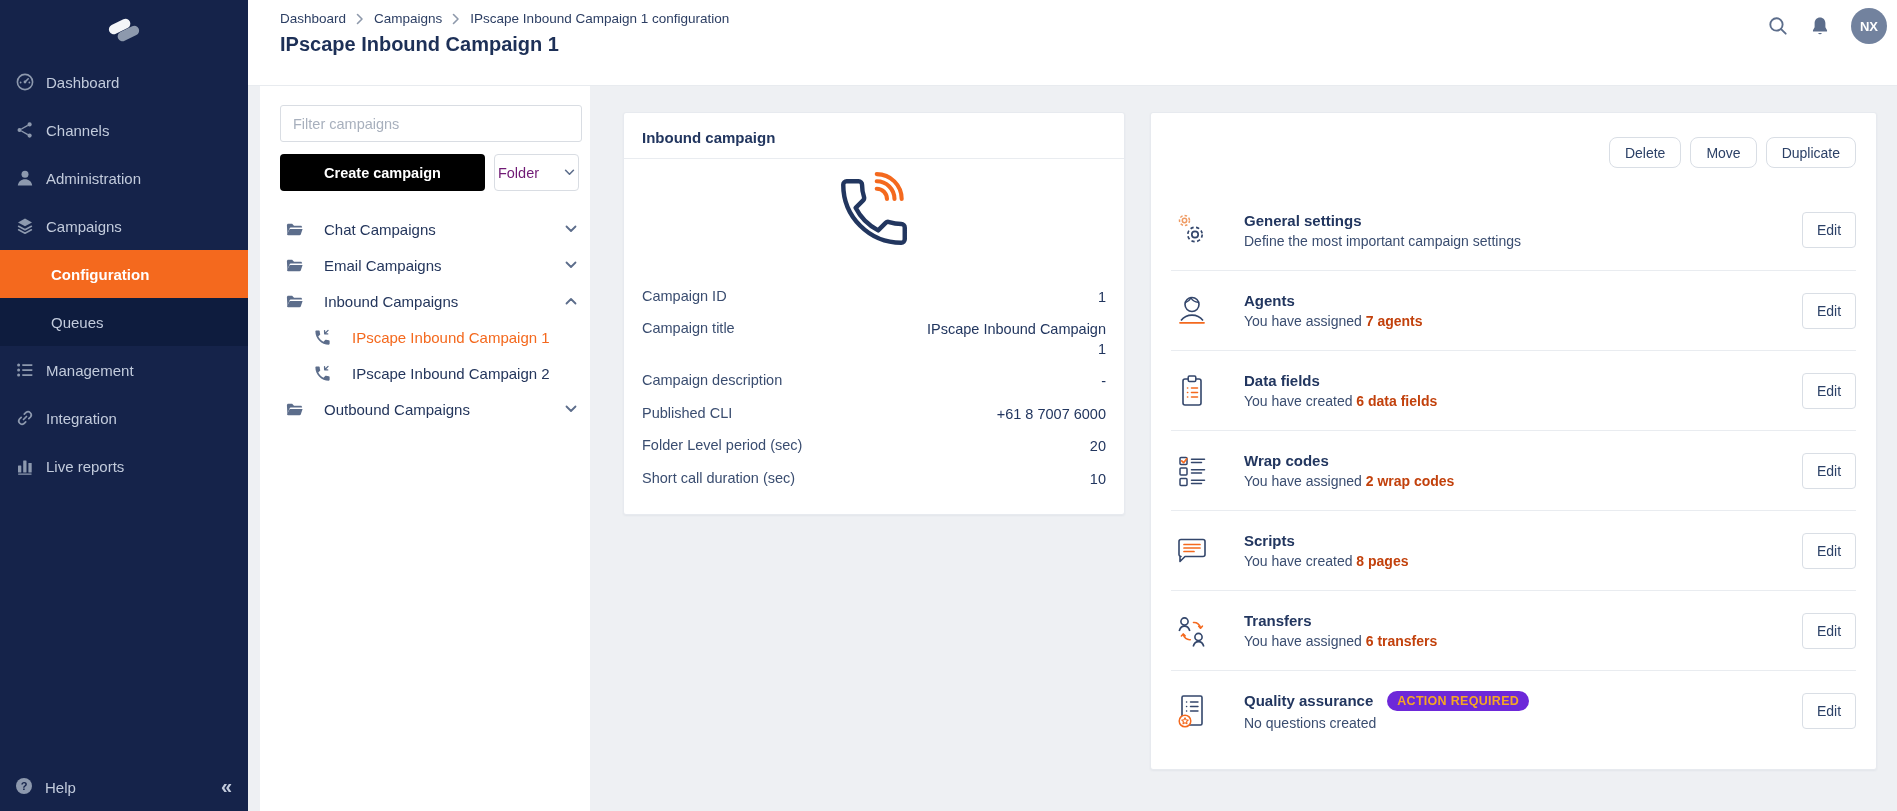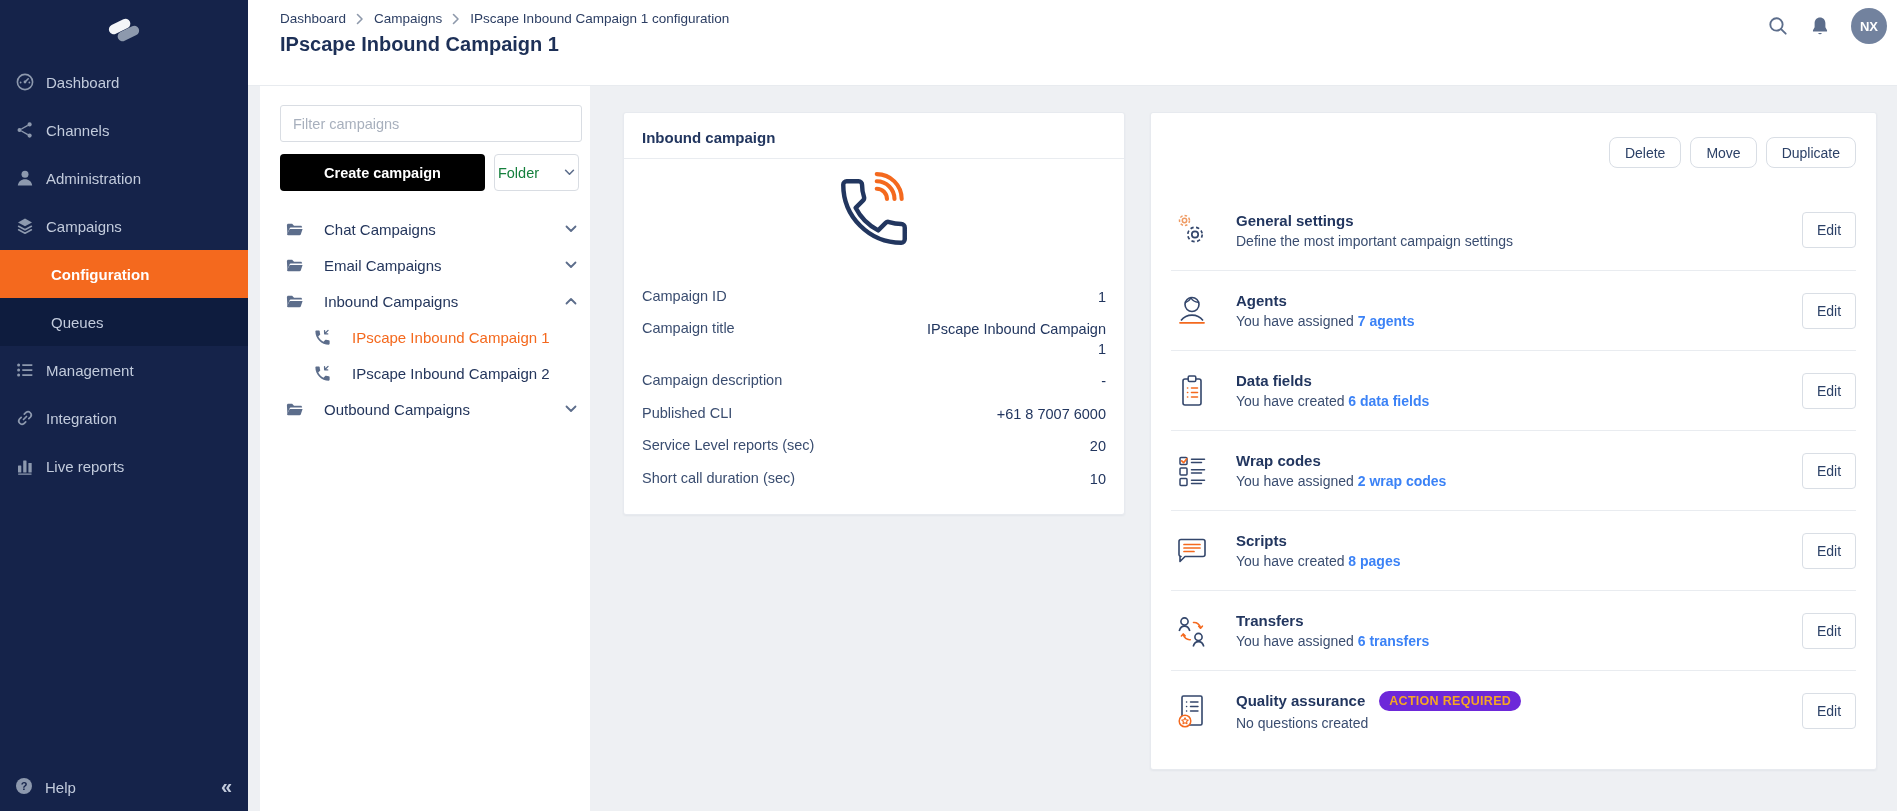--- a/index.html
+++ b/index.html
@@ -33,21 +33,21 @@
     font-weight:bold; display:flex; align-items:center; justify-content:center; cursor:pointer; }
 
   
   .tree-panel { position:absolute; left:260px; top:86px; width:342px; bottom:0; background:#fff; border-right:3px solid #ec4899; }
   .filter-input { margin:19px 20px 0 20px; width:302px; height:37px; border:1px solid #d9dde3; border-radius:3px;
     padding:0 12px; font-size:14.5px; color:#33466b; font-family:inherit; }
   .filter-input::placeholder { color:#a8b0bd; }
   .btn-row { display:flex; margin:12px 20px 0 20px; gap:9px; }
   .create-btn { width:205px; height:37px; background:#000000; color:#fff; border:none; border-radius:4px;
     font-size:14.5px; font-weight:bold; font-family:inherit; cursor:pointer; }
-  .folder-btn { flex:1; height:37px; background:#fff; color:#15803d; border:1px solid #d9dde3; border-radius:4px;
+  .folder-btn { flex:1; height:37px; background:#fff; color:#701a75; border:1px solid #d9dde3; border-radius:4px;
     font-size:14.5px; font-family:inherit; cursor:pointer; display:flex; align-items:center; justify-content:center; gap:25px; }
   .tree { margin-top:20px; }
   .tree-row { position:relative; height:36px; display:flex; align-items:center; gap:20px; padding-left:24px;
     font-size:15px; color:#24365c; cursor:pointer; }
   .tree-row.campaign { padding-left:52px; }
   .tree-row.selected { color:#f4691e; }
   .tree-row .ic { width:20px; height:20px; display:flex; align-items:center; justify-content:center; color:#5c6d8b; flex:0 0 20px; }
   .chev { position:absolute; right:22px; top:50%; transform:translateY(-50%); display:flex; cursor:pointer; }
   .chev.up { transform:translateY(-50%) rotate(180deg); }
 
@@ -62,28 +62,28 @@
   .cc-details { padding:14px 18px 18px; }
   .detail-row { display:flex; justify-content:space-between; align-items:flex-start; padding:6.5px 0; font-size:14.5px; }
   .d-lbl { color:#3a4d70; }
   .d-val { color:#22365f; max-width:180px; text-align:right; line-height:1.35; }
 
   .settings-card { position:absolute; left:560px; top:26px; width:727px; height:658px; }
   .actions-bar { display:flex; justify-content:flex-end; gap:9px; padding:24px 20px 0; }
   .action-btn { height:31px; padding:0 15px; background:#fff; border:1px solid #d9dee5; border-radius:8px;
     color:#2c4167; font-size:14px; font-family:inherit; cursor:pointer; }
   .set-rows { margin-top:22px; }
-  .set-row { height:80px; display:flex; align-items:center; margin:0 20px; gap:23px; }
+  .set-row { height:80px; display:flex; align-items:center; margin:0 20px; gap:31px; }
   .set-row + .set-row { border-top:1px solid #e9ecf0; }
   .row-ic { width:42px; height:42px; flex:0 0 42px; display:flex; align-items:center; justify-content:center; }
   .row-txt { flex:1; }
   .row-title-line { display:flex; align-items:center; }
   .row-title { font-size:15px; font-weight:bold; color:#22365f; }
   .row-sub { margin-top:4px; font-size:14px; color:#3a4d70; }
-  .row-sub b { color:#3b82f6; }
+  .row-sub b { color:#c2410c; }
   .badge { margin-left:14px; font-size:12.5px; font-weight:bold; letter-spacing:.3px; color:#f5a623;
     background:#6d28d9; padding:3px 10px; border-radius:12px; }
   .edit-btn { width:54px; height:36px; background:#fff; border:1px solid #d9dee5; border-radius:4px;
     color:#2c4167; font-size:14px; font-family:inherit; cursor:pointer; }
 </style>
 </head>
 <body>
 
 <div class="sidebar">
   <div class="logo-wrap">
@@ -344,21 +344,21 @@
       </div>
       <div class="detail-row">
         <span class="d-lbl">Campaign description</span>
         <span class="d-val">-</span>
       </div>
       <div class="detail-row">
         <span class="d-lbl">Published CLI</span>
         <span class="d-val">+61 8 7007 6000</span>
       </div>
       <div class="detail-row">
-        <span class="d-lbl">Service Level reports (sec)</span>
+        <span class="d-lbl">Folder Level period (sec)</span>
         <span class="d-val">20</span>
       </div>
       <div class="detail-row">
         <span class="d-lbl">Short call duration (sec)</span>
         <span class="d-val">10</span>
       </div>
     </div>
   </div>
 
   <div class="card settings-card">

